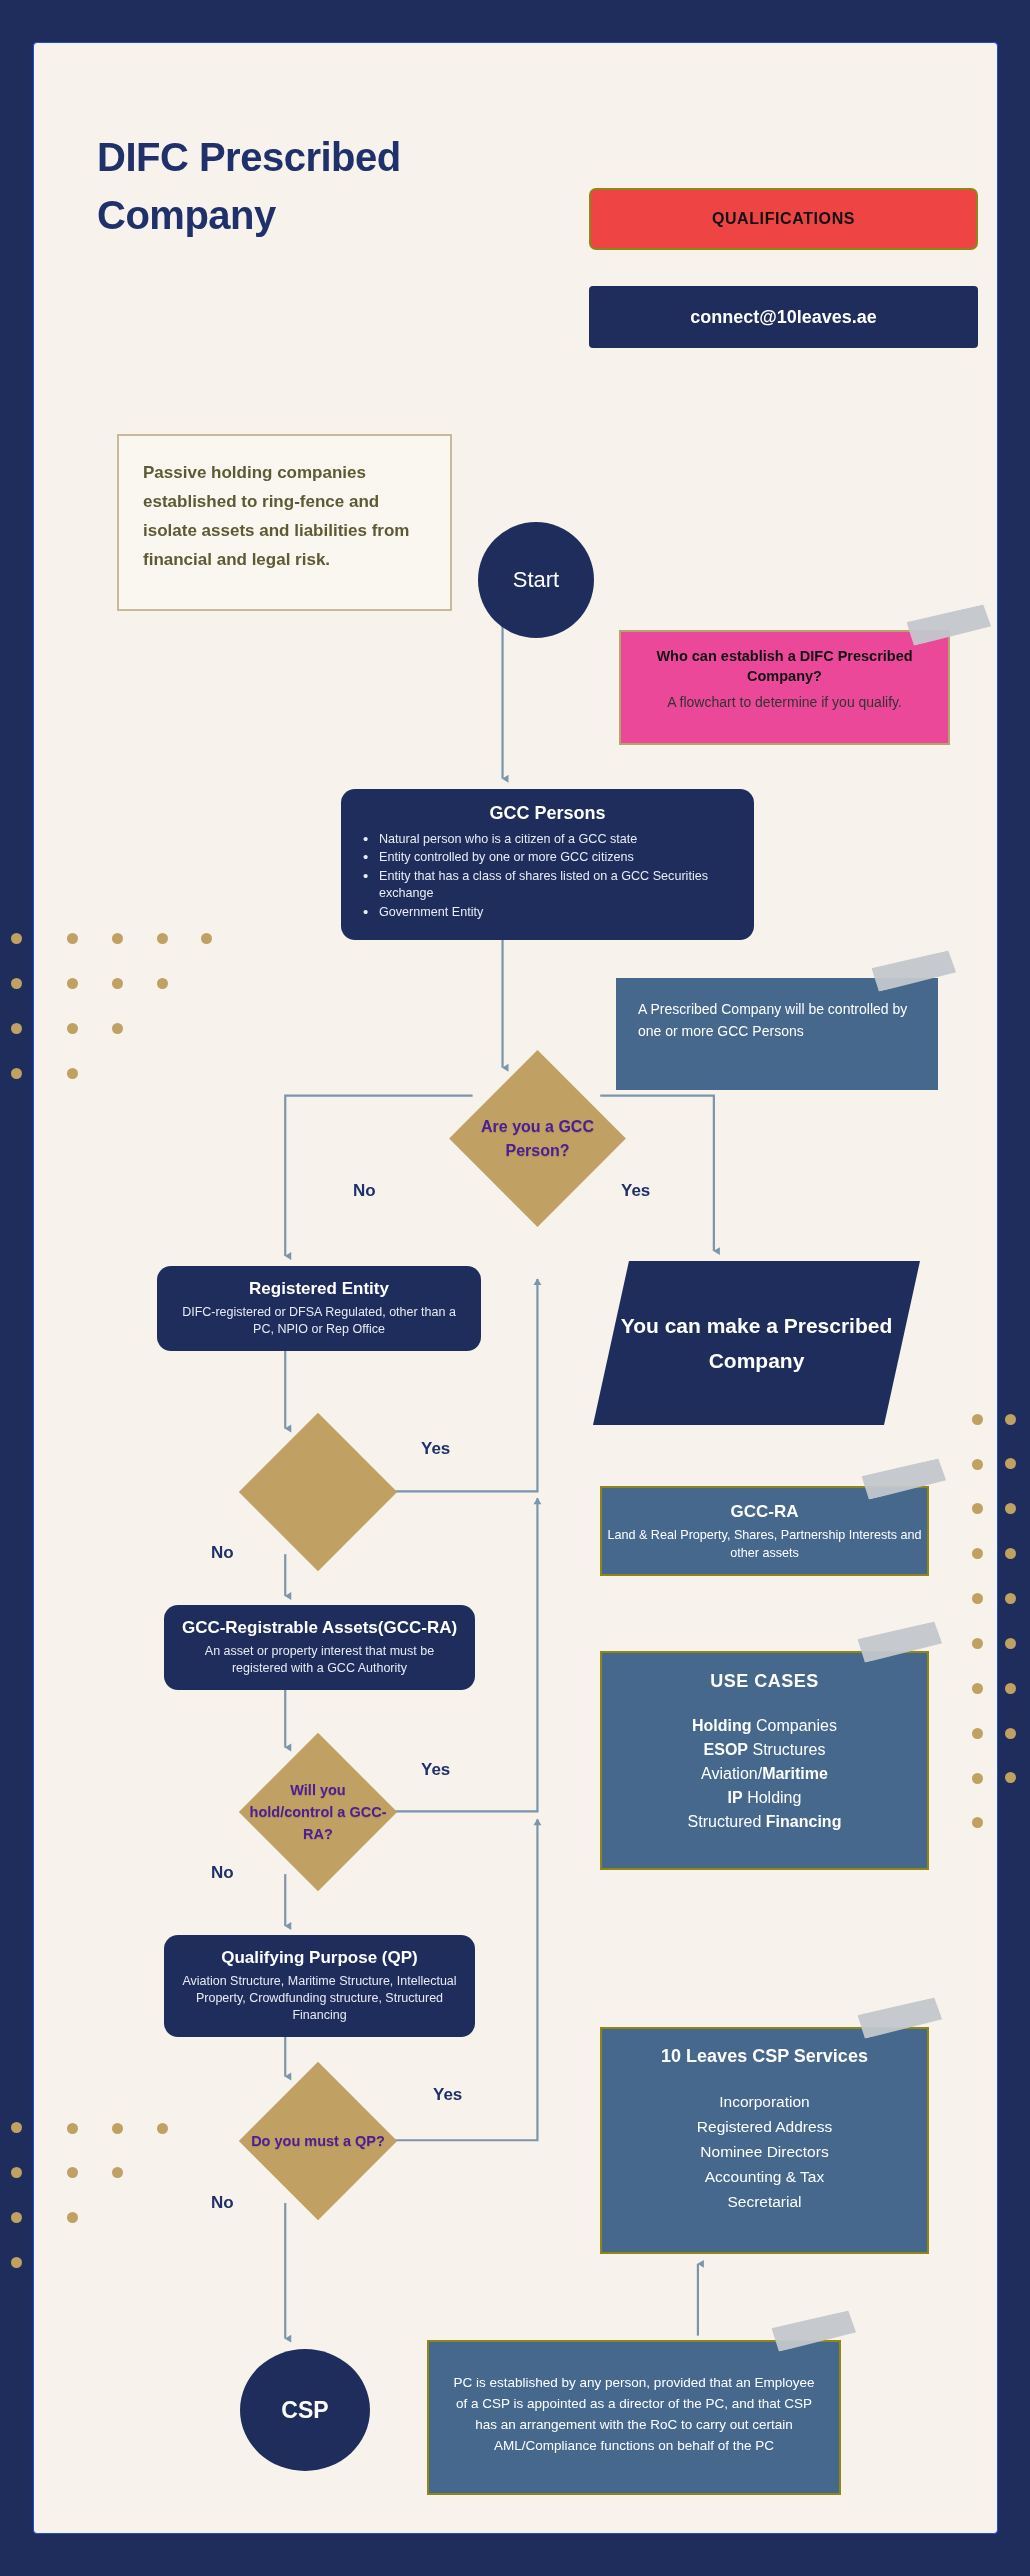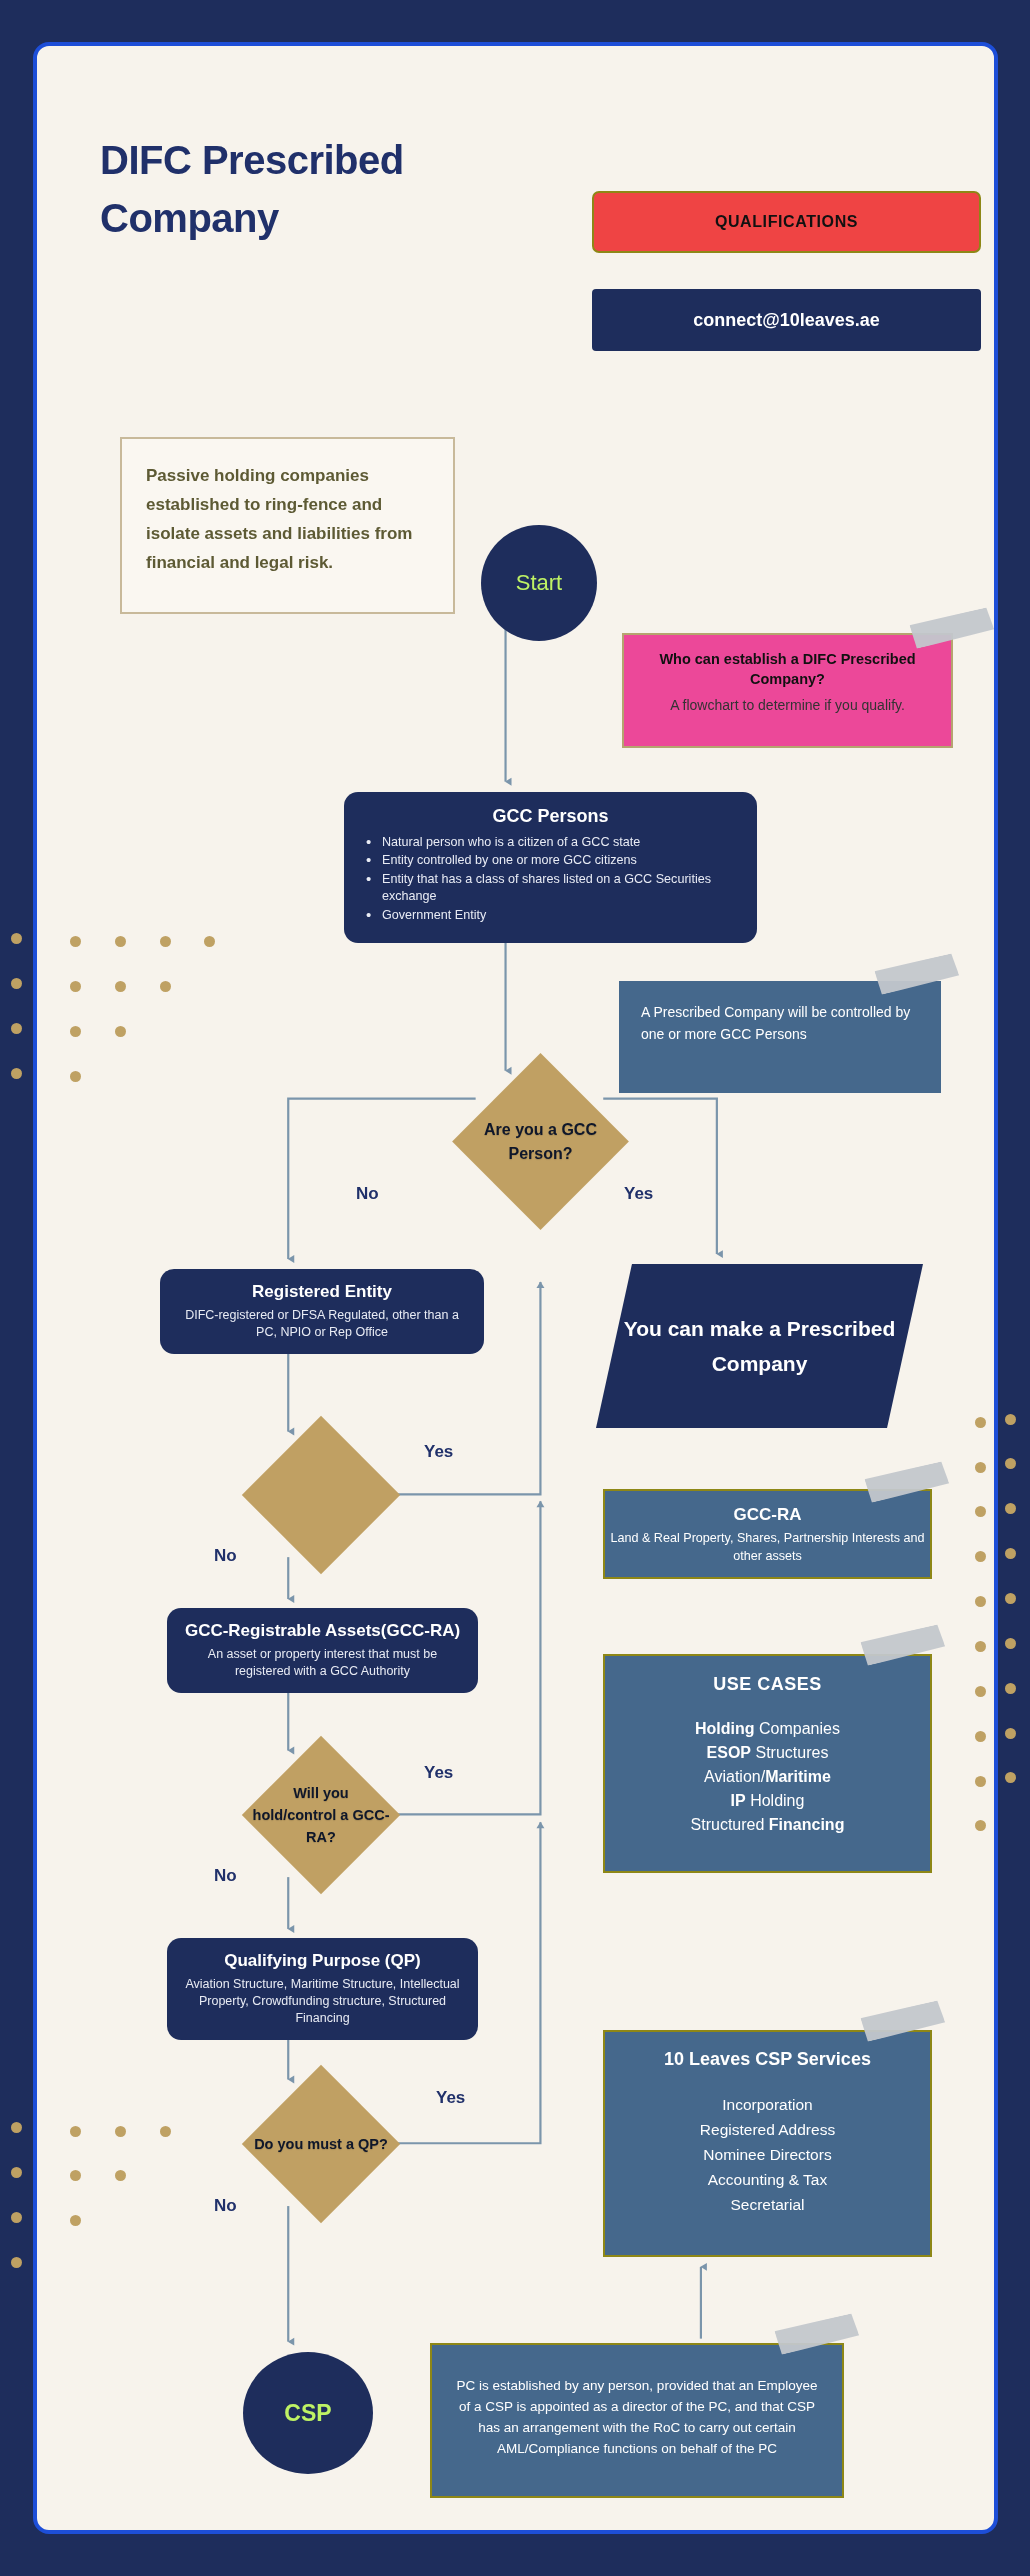--- a/index.html
+++ b/index.html
@@ -13,22 +13,22 @@
     position: relative;
     width: 1031px; height: 2576px;
     background: #1e2d5c;
   }
   
   #card {
     position: absolute;
     left: 33px; top: 42px;
     width: 965px; height: 2492px;
     background: #f7f3ec;
-    border: 4px solid #1d4ed8;
-    border-radius: 16px;
+    border: 1px solid #1d4ed8;
+    border-radius: 4px;
     overflow: hidden;
   }
 
   
   .dot { position: absolute; width: 11px; height: 11px; border-radius: 50%; background: #bfa163; }
   .dot-edge { position: absolute; width: 11px; height: 11px; border-radius: 50%; background: #bfa163; }
 
   
   #title {
     position: absolute; left: 63px; top: 85px;
@@ -66,21 +66,21 @@
   
   #lines { position: absolute; left: 0; top: 0; width: 965px; height: 2492px; }
 
   
   .node { position: absolute; }
 
   .circle {
     border-radius: 50%;
     background: #1e2d5c;
     display: flex; align-items: center; justify-content: center;
-    color: #bef264;
+    color: #ffffff;
   }
   #start-node { left: 444px; top: 479px; width: 116px; height: 116px; font-size: 22px; }
   #csp-node   { left: 206px; top: 2306px; width: 130px; height: 122px; font-size: 23px; font-weight: bold; }
 
   .rbox {
     background: #1e2d5c;
     border-radius: 14px;
     color: #fff;
     text-align: center;
     padding: 13px 16px;
@@ -119,21 +119,21 @@
   #make-pc { left: 559px; top: 1218px; width: 327px; height: 164px; }
 
   .diamond {
     position: absolute;
     background: #c0a063;
     transform: rotate(45deg);
   }
   .diamond-label {
     position: absolute;
     display: flex; align-items: center; justify-content: center;
-    text-align: center; color: #0f172a; font-weight: bold;
+    text-align: center; color: #4c1d95; font-weight: bold;
     text-shadow: 0 1px 1px rgba(0,0,0,0.12);
   }
   #d1 { left: 441px; top: 1033px; width: 125px; height: 125px; }
   #d1l { left: 426px; top: 1018px; width: 155px; height: 155px; font-size: 16px; line-height: 24px; }
   #d2 { left: 228px; top: 1393px; width: 112px; height: 112px; }
   #d2l { left: 213px; top: 1378px; width: 142px; height: 142px; font-size: 14.5px; line-height: 22px; }
   #d3 { left: 228px; top: 1713px; width: 112px; height: 112px; }
   #d3l { left: 213px; top: 1698px; width: 142px; height: 142px; font-size: 14.5px; line-height: 22px; }
   #d4 { left: 228px; top: 2042px; width: 112px; height: 112px; }
   #d4l { left: 213px; top: 2027px; width: 142px; height: 142px; font-size: 14.5px; line-height: 22px; }

